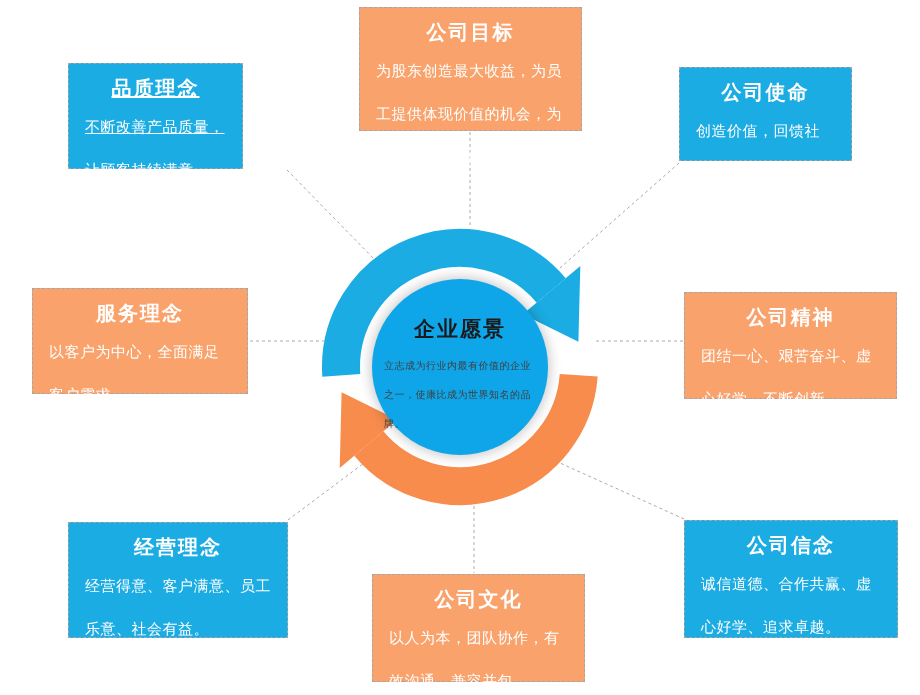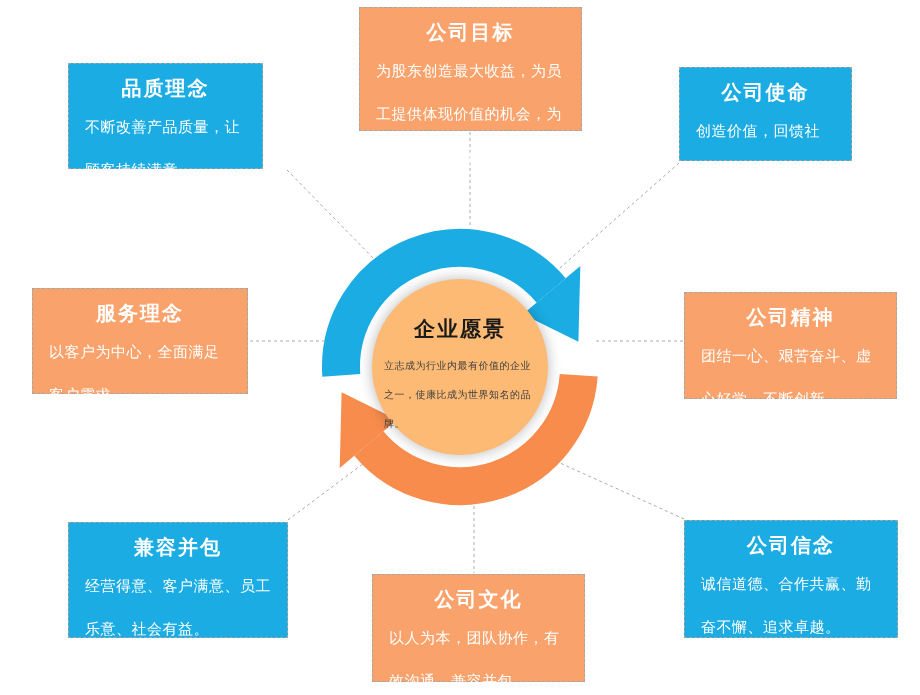--- a/index.html
+++ b/index.html
@@ -10,31 +10,31 @@
   
   .node{position:absolute;z-index:2;box-sizing:border-box;border:1px dashed #a6a6a6;
         color:#ffffff;padding:10px 16px 0 16px;}
   .node .title{display:block;font-size:20px;font-weight:bold;text-align:center;
                letter-spacing:2px;line-height:1.4;}
   .node .body{display:block;font-size:15px;line-height:43px;margin-top:4px;letter-spacing:0.5px;}
   .blue{background:#1aace3;}
   .orange{background:#f9a26b;}
 
   .n-top{left:359px;top:7px;width:223px;height:124px;}
-  .n-topleft{left:68px;top:63px;width:195px;height:106px;}
+  .n-topleft{left:68px;top:63px;width:175px;height:106px;text-decoration:underline;}
   .n-topright{left:679px;top:67px;width:173px;height:94px;}
   .n-left{left:32px;top:288px;width:216px;height:106px;}
   .n-right{left:684px;top:292px;width:213px;height:107px;}
   .n-bottomleft{left:68px;top:522px;width:220px;height:116px;}
   .n-bottom{left:372px;top:574px;width:213px;height:108px;}
   .n-bottomright{left:684px;top:520px;width:214px;height:118px;}
 
   
   .center-circle{position:absolute;z-index:3;left:372px;top:279px;width:176px;height:176px;
-                 border-radius:50%;background:#fdba74;box-shadow:0 0 14px rgba(0,0,0,0.28);
+                 border-radius:50%;background:#0ea5e9;box-shadow:0 0 14px rgba(0,0,0,0.28);
                  box-sizing:border-box;text-align:center;}
   .center-circle .c-title{display:block;margin-top:36px;font-size:21px;font-weight:bold;
                           color:#1a1a1a;letter-spacing:2px;}
   .center-circle .c-body{display:block;margin:8px auto 0;width:152px;text-align:left;
                          font-size:10px;line-height:29px;color:#404040;letter-spacing:0.5px;}
 </style>
 </head>
 <body>
 
 <div class="stage">
@@ -75,32 +75,32 @@
     <span class="title">服务理念</span>
     <span class="body">以客户为中心，全面满足客户需求。</span>
   </div>
 
   <div class="node orange n-right">
     <span class="title">公司精神</span>
     <span class="body">团结一心、艰苦奋斗、虚心好学、不断创新。</span>
   </div>
 
   <div class="node blue n-bottomleft">
-    <span class="title">兼容并包</span>
+    <span class="title">经营理念</span>
     <span class="body">经营得意、客户满意、员工乐意、社会有益。</span>
   </div>
 
   <div class="node orange n-bottom">
     <span class="title">公司文化</span>
     <span class="body">以人为本，团队协作，有效沟通，兼容并包。</span>
   </div>
 
   <div class="node blue n-bottomright">
     <span class="title">公司信念</span>
-    <span class="body">诚信道德、合作共赢、勤奋不懈、追求卓越。</span>
+    <span class="body">诚信道德、合作共赢、虚心好学、追求卓越。</span>
   </div>
 
   <div class="center-circle">
     <span class="c-title">企业愿景</span>
     <span class="c-body">立志成为行业内最有价值的企业之一，使康比成为世界知名的品牌。</span>
   </div>
 
 </div>
 
 </body></html>

